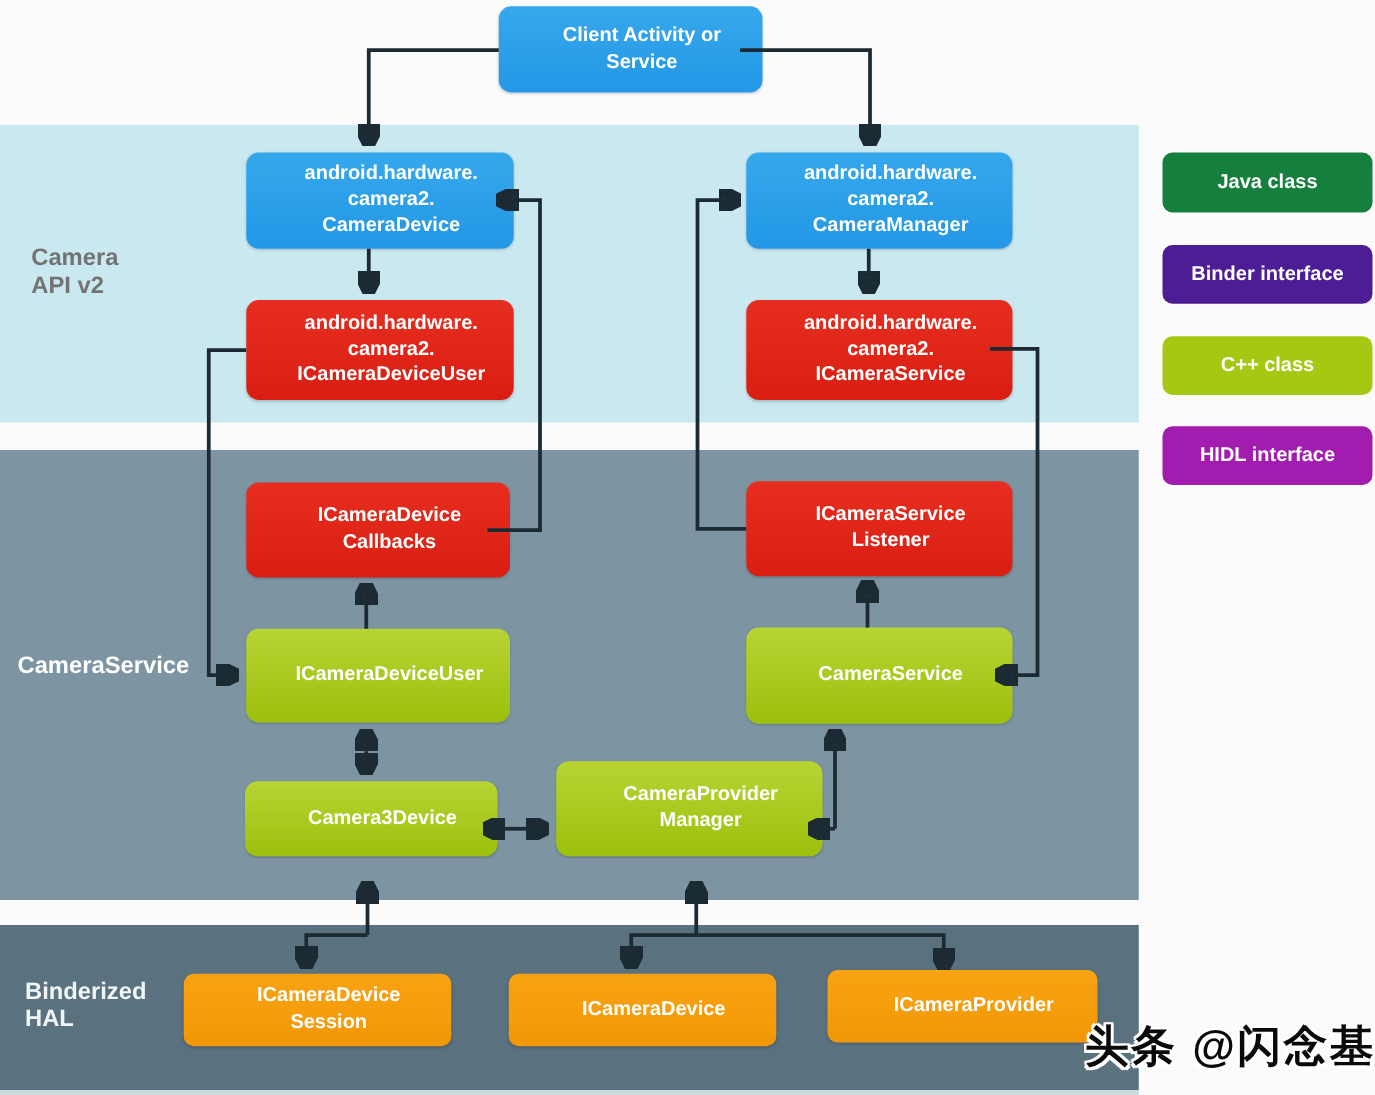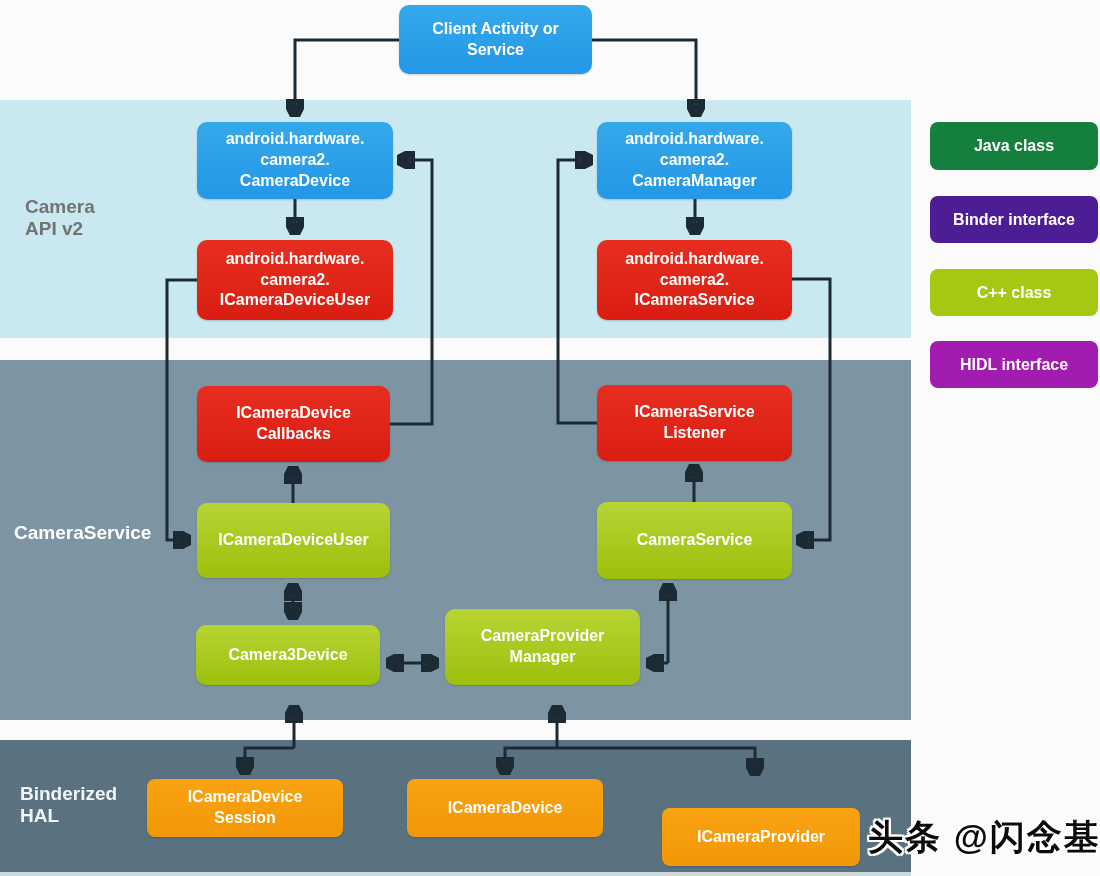--- a/index.html
+++ b/index.html
@@ -17,40 +17,41 @@
   .band-label{position:absolute;font-weight:bold;font-size:19px;line-height:1.18;}
   .label-api{left:25px;top:196px;width:95px;color:#737373;}
   .label-service{left:14px;top:522px;color:#ffffff;}
   .label-hal{left:20px;top:783px;width:115px;color:#f2f5f6;}
 
   .node{
     position:absolute;display:flex;flex-direction:column;justify-content:center;
     align-items:center;text-align:center;color:#ffffff;font-weight:bold;
     font-size:16px;line-height:1.3;border-radius:10px;
     box-shadow:0 1px 2px rgba(0,0,0,.18);
+    padding-left:18px;
   }
   .blue {background:linear-gradient(180deg,#35a8ec,#2497e6);}
   .red  {background:linear-gradient(180deg,#e62e20,#da1d12);}
   .green{background:linear-gradient(180deg,#b7d434,#9cc00c);}
   .orange{background:linear-gradient(180deg,#f9a312,#f29706);border-radius:8px;}
 
   .n-client{left:399px;top:5px;width:193px;height:69px;}
   .n-cameradevice{left:197px;top:122px;width:196px;height:77px;}
   .n-cameramanager{left:597px;top:122px;width:195px;height:77px;}
   .n-icameradeviceuser{left:197px;top:240px;width:196px;height:80px;}
   .n-icameraservice{left:597px;top:240px;width:195px;height:80px;}
   .n-icameradevicecallbacks{left:197px;top:386px;width:193px;height:76px;}
   .n-icameraservicelistener{left:597px;top:385px;width:195px;height:76px;}
   .n-cameradeviceclient{left:197px;top:503px;width:193px;height:75px;}
   .n-cameraservice{left:597px;top:502px;width:195px;height:77px;}
   .n-camera3device{left:196px;top:625px;width:184px;height:60px;}
   .n-cameraprovidermanager{left:445px;top:609px;width:195px;height:76px;}
   .n-icameradevicesession{left:147px;top:779px;width:196px;height:58px;font-size:16px;}
   .n-icameradevice{left:407px;top:779px;width:196px;height:58px;}
-  .n-icameraprovider{left:662px;top:808px;width:198px;height:58px;}
+  .n-icameraprovider{left:662px;top:776px;width:198px;height:58px;}
 
   .legend-item{
     position:absolute;left:930px;width:168px;display:flex;align-items:center;
     justify-content:center;color:#ffffff;font-weight:bold;font-size:16px;border-radius:8px;
   }
   .lg-java{top:122px;height:48px;background:#15803d;}
   .lg-binder{top:196px;height:47px;background:#4c1d95;}
   .lg-cpp{top:269px;height:47px;background:#a5c813;}
   .lg-hidl{top:341px;height:47px;background:#a21caf;}
 

